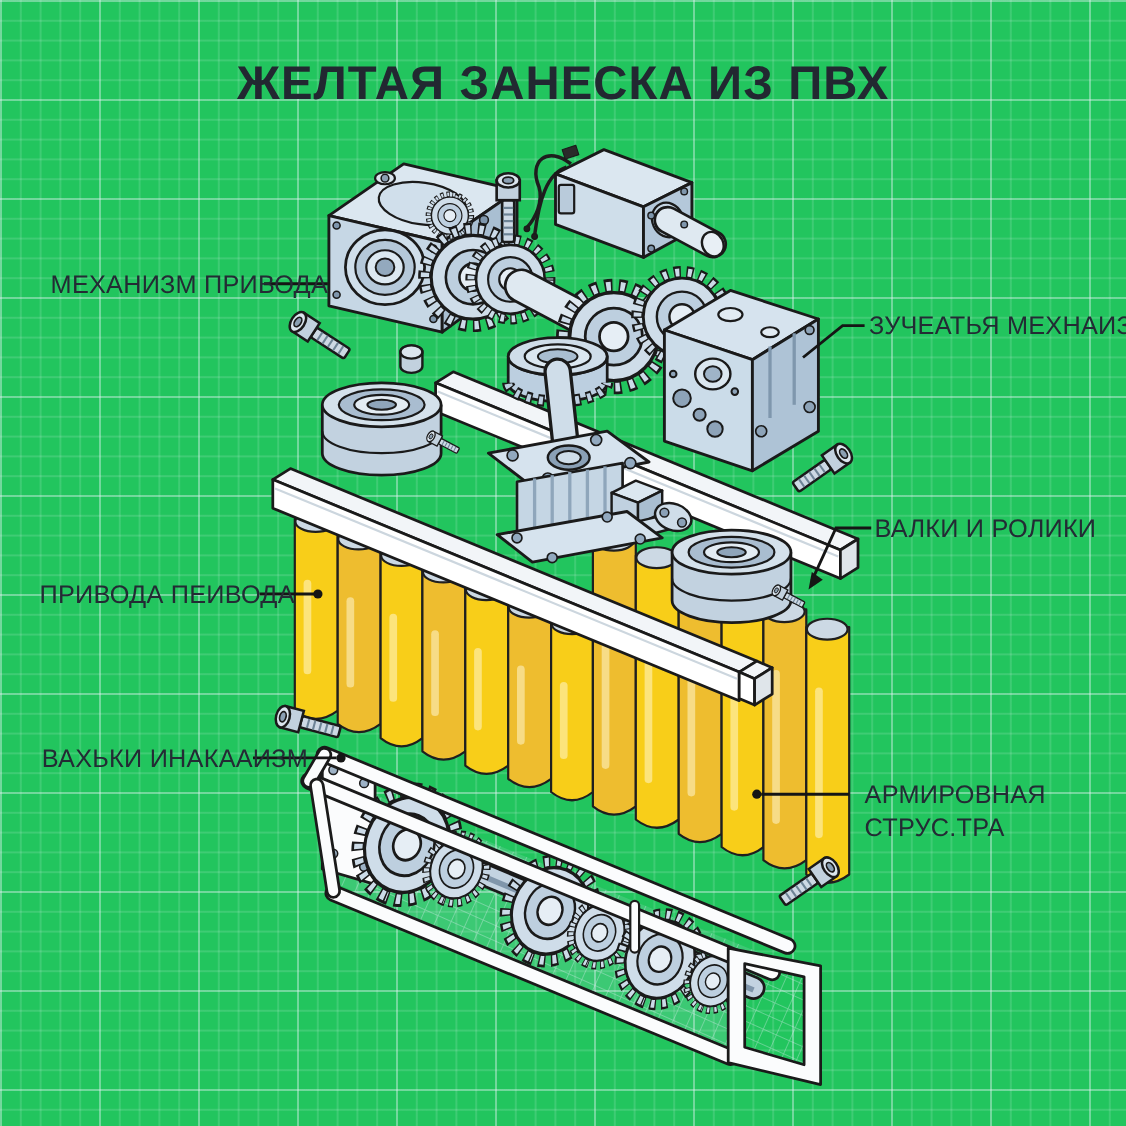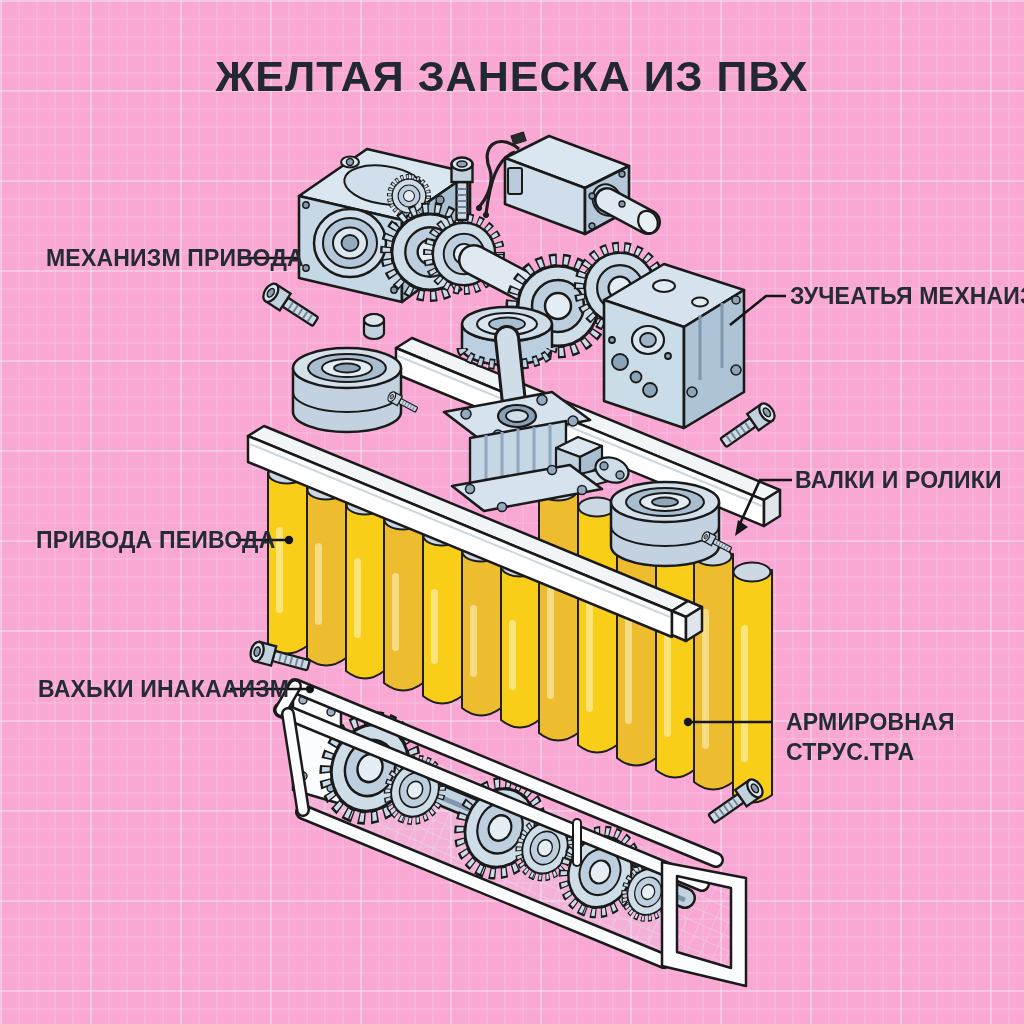--- a/index.html
+++ b/index.html
@@ -1,27 +1,27 @@
 <!DOCTYPE html>
 <html><head>
 <meta charset="utf-8">
 <style>
   *{margin:0;padding:0;box-sizing:border-box}
   html,body{width:1024px;height:1024px;overflow:hidden}
-  .page{position:relative;width:1024px;height:1024px;background:#f9a8d4;font-family:"Liberation Sans",sans-serif}
+  .page{position:relative;width:1024px;height:1024px;background:#22c55e;font-family:"Liberation Sans",sans-serif}
   .grid{position:absolute;inset:0;
     background-image:
       linear-gradient(rgba(236,245,251,.30) 2px, transparent 2px),
       linear-gradient(90deg, rgba(236,245,251,.30) 2px, transparent 2px),
       linear-gradient(rgba(236,245,251,.14) 2px, transparent 2px),
       linear-gradient(90deg, rgba(236,245,251,.14) 2px, transparent 2px);
     background-size:90px 90px,90px 90px,18px 18px,18px 18px;}
   .title{position:absolute;left:0;right:0;top:52px;text-align:center;
     font-size:43px;font-weight:700;color:#222831;letter-spacing:1px;z-index:3}
-  .lbl{position:absolute;font-size:23px;font-weight:700;color:#232b34;
+  .lbl{position:absolute;font-size:23px;font-weight:400;color:#232b34;
     letter-spacing:.2px;white-space:nowrap;z-index:3}
   #lbl-1{left:46px;top:245px}
   #lbl-2{left:790px;top:283px}
   #lbl-3{left:795px;top:467px}
   #lbl-4{left:36px;top:527px}
   #lbl-5{left:38px;top:676px}
   #lbl-6{left:786px;top:707px;line-height:30px}
   svg.scene{position:absolute;inset:0;z-index:2}
 </style>
 </head>

